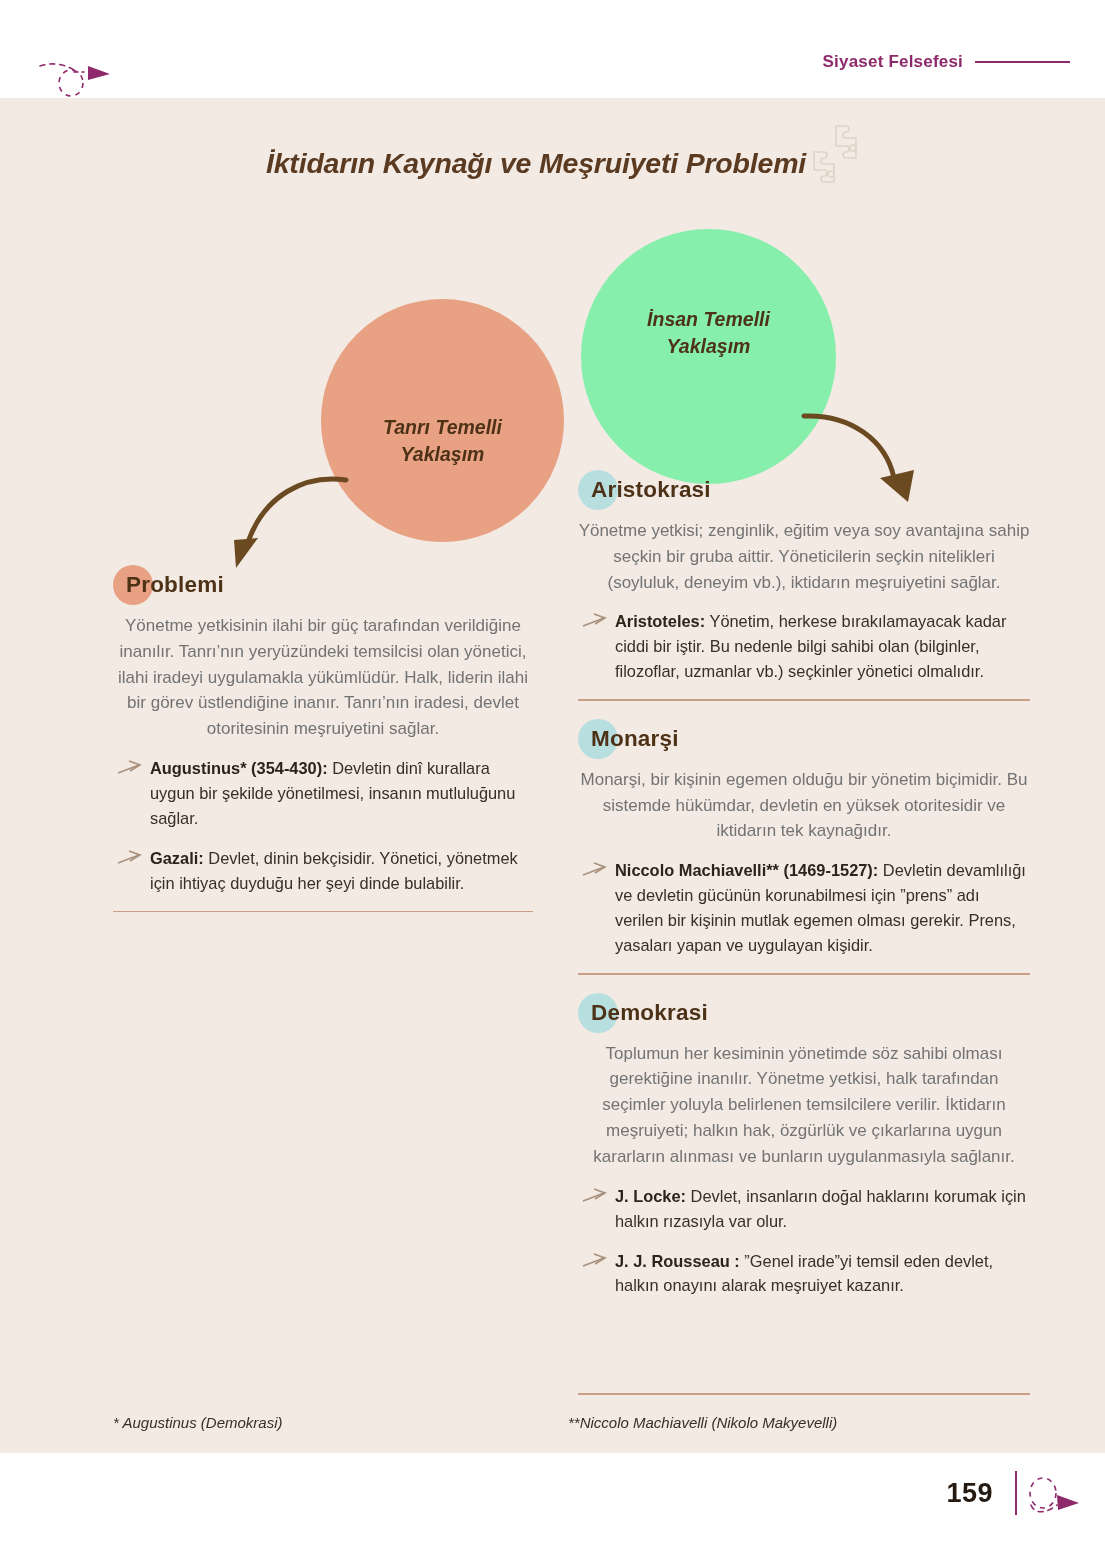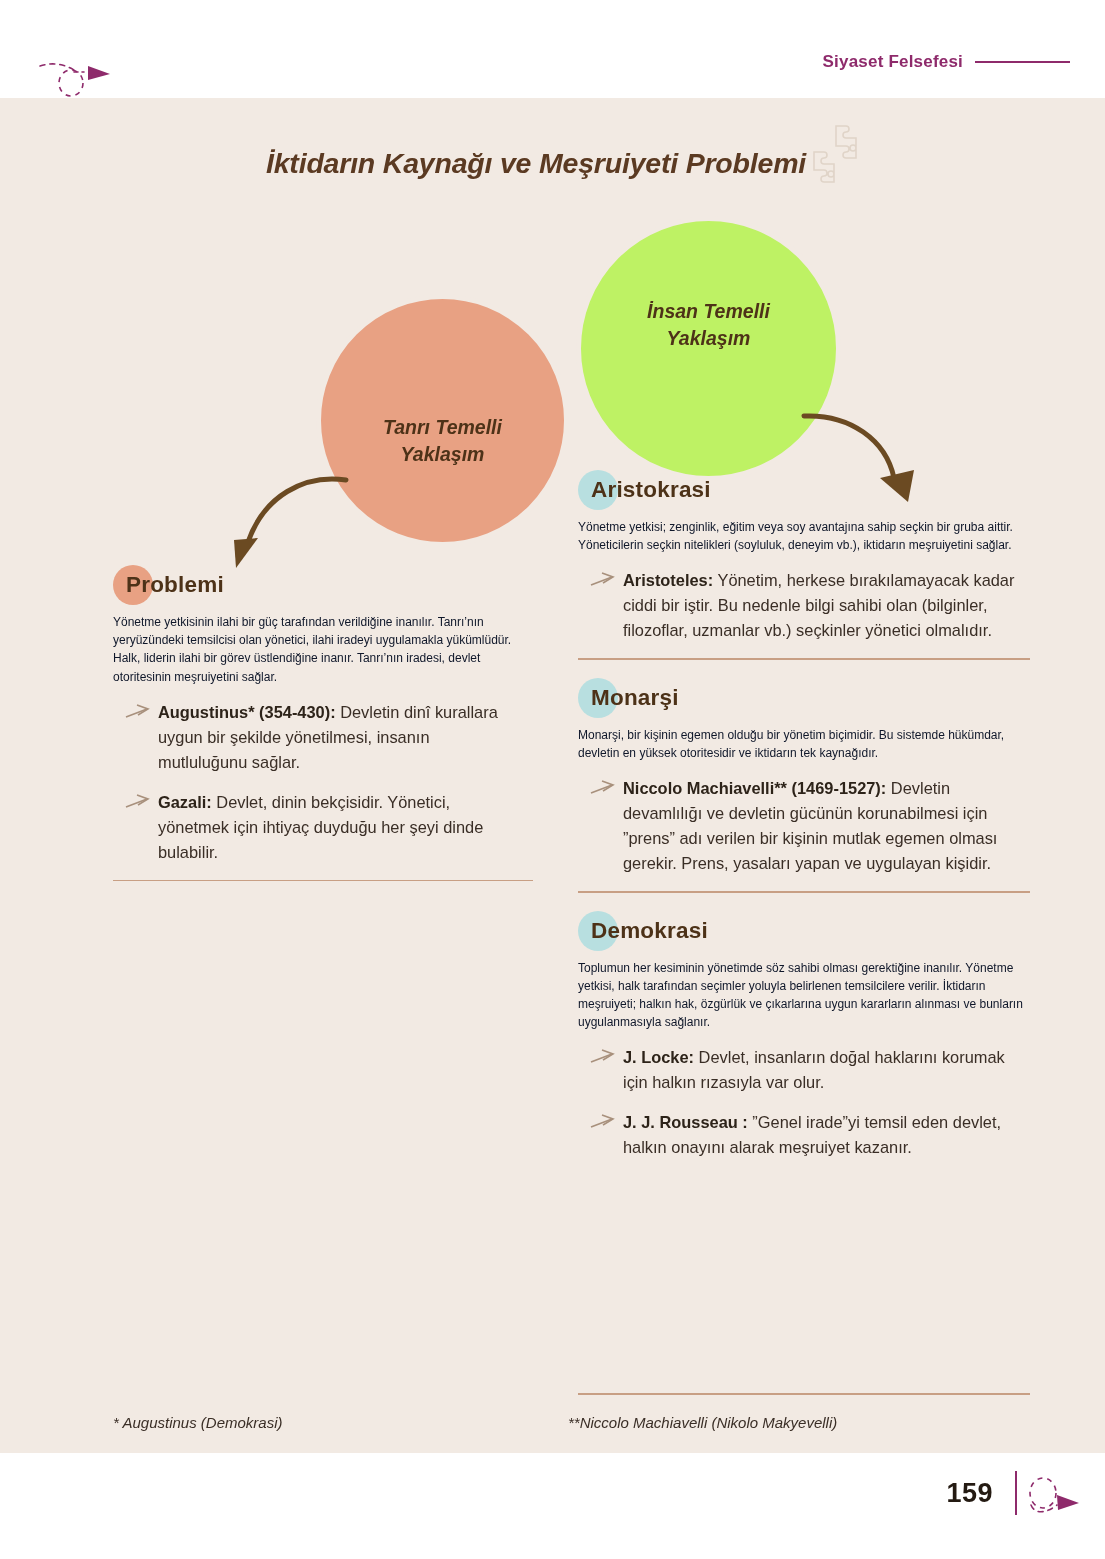--- a/index.html
+++ b/index.html
@@ -134,24 +134,24 @@
   #bubble-god {
     left: 316px;
     top: 294px;
     width: 253px;
     height: 253px;
     background: #e8a183;
   }
   #bubble-god .bubble-text { transform: translateY(20px); }
   #bubble-human {
     left: 576px;
-    top: 216px;
+    top: 224px;
     width: 265px;
     height: 265px;
-    background: #bef264;
+    background: #86efac;
   }
   #bubble-human .bubble-text { transform: translateY(-24px); }
 
   
   .arrow-left-curve {
     position: absolute;
     left: 218px;
     top: 468px;
     width: 135px;
     height: 110px;
@@ -215,29 +215,29 @@
     position: relative;
     z-index: 2;
     margin-left: 13px;
     font-size: 22.5px;
     font-weight: bold;
     color: #4d3218;
     letter-spacing: .2px;
   }
 
   .body-text {
-    font-size: 12px;
+    font-size: 17px;
     line-height: 1.52;
-    color: #0f172a;
-    text-align: left;
+    color: #737373;
+    text-align: center;
     margin: 0 0 14px 0;
   }
 
   
-  .bullets { margin: 12px; padding: 0; list-style: none; }
+  .bullets { margin: 4px; padding: 0; list-style: none; }
   .bullet {
     position: relative;
     padding-left: 33px;
     font-size: 16.4px;
     line-height: 1.52;
     color: #3a2e26;
     margin-bottom: 15px;
   }
   .bullet-arrow {
     position: absolute;

